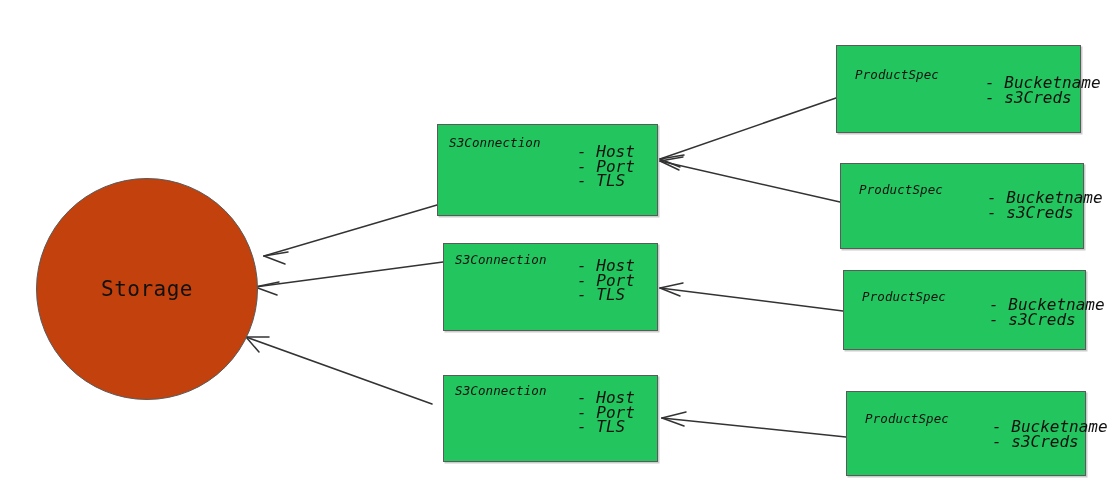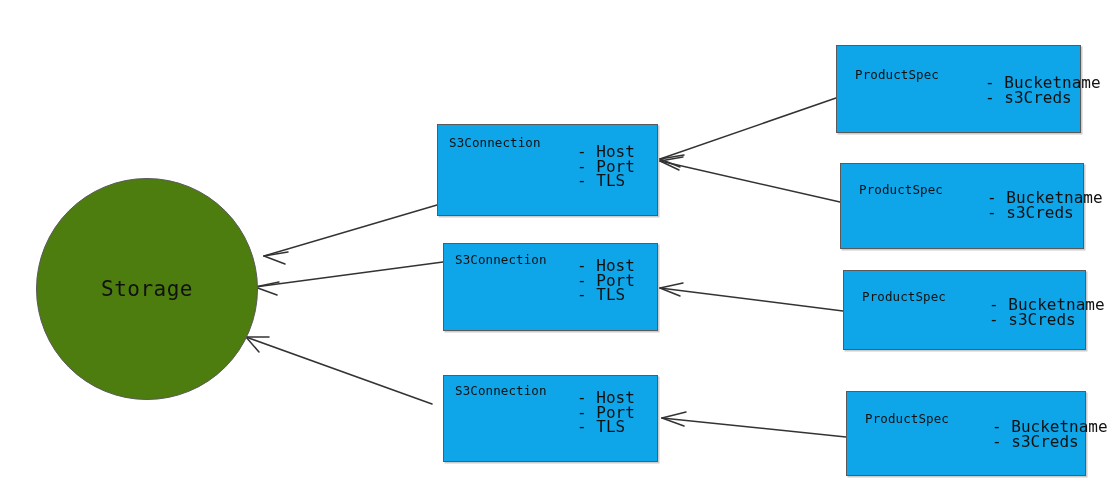--- a/index.html
+++ b/index.html
@@ -22,22 +22,23 @@
     left: 0;
     top: 0;
     width: 1119px;
     height: 493px;
     pointer-events: none;
   }
   .node-box {
     position: absolute;
     box-sizing: border-box;
     border: 1.4px solid #5a5a5a;
-    background: #0ea5e9;
+    background: #22c55e;
     box-shadow: 1.5px 1.5px 0 rgba(140,140,140,0.45);
+    font-style: italic;
   }
   .node-title {
     position: absolute;
     font-family: "DejaVu Sans Mono", monospace;
     font-size: 12.5px;
     color: #111111;
     letter-spacing: 0.1px;
     white-space: nowrap;
   }
   .node-attrs {
@@ -49,21 +50,21 @@
     white-space: nowrap;
   }
   .node-attrs div {
     white-space: nowrap;
   }
   .circle-node {
     position: absolute;
     box-sizing: border-box;
     border: 1.4px solid #5a5a5a;
     border-radius: 50%;
-    background: #4d7c0f;
+    background: #c2410c;
     display: flex;
     align-items: center;
     justify-content: center;
   }
   .circle-label {
     font-family: "DejaVu Sans Mono", monospace;
     font-size: 21px;
     color: #111111;
     letter-spacing: 0.5px;
   }

